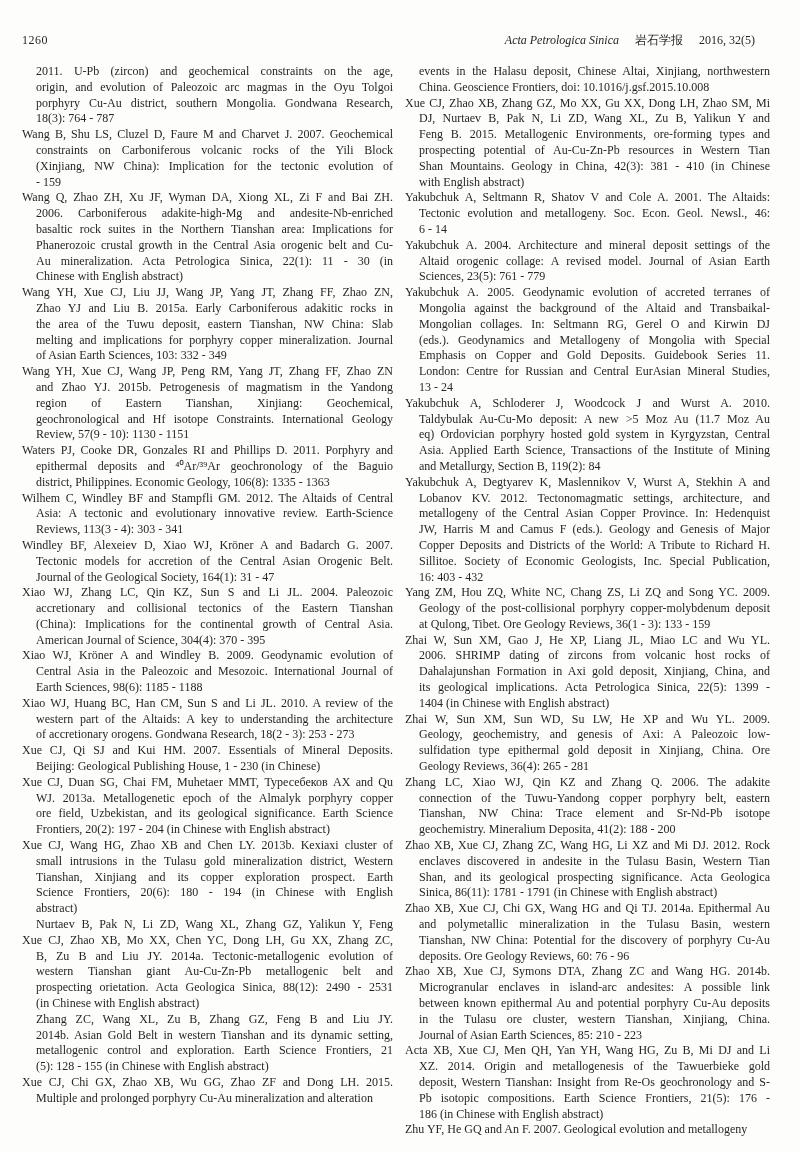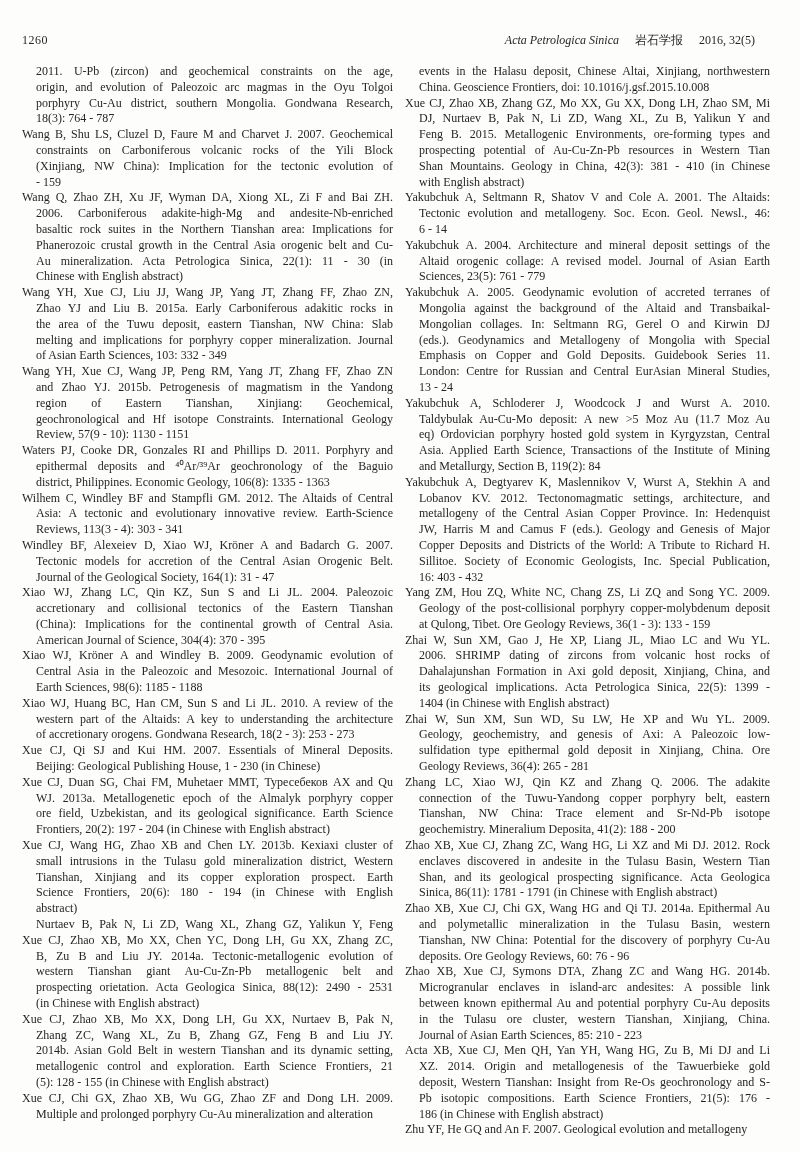--- a/index.html
+++ b/index.html
@@ -141,28 +141,27 @@
         </div>
         <div class="ref">
           <div class="ln ind j">Nurtaev B, Pak N, Li ZD, Wang XL, Zhang GZ, Yalikun Y, Feng</div>
           <div class="ln j">Xue CJ, Zhao XB, Mo XX, Chen YC, Dong LH, Gu XX, Zhang ZC,</div>
           <div class="ln ind j">B, Zu B and Liu JY. 2014a. Tectonic-metallogenic evolution of</div>
           <div class="ln ind j">western Tianshan giant Au-Cu-Zn-Pb metallogenic belt and</div>
           <div class="ln ind j">prospecting orietation. Acta Geologica Sinica, 88(12): 2490 - 2531</div>
           <div class="ln ind">(in Chinese with English abstract)</div>
         </div>
         <div class="ref">
-          <div class="ln j">Xue CJ, Zhao XB, Mo XX, Dong LH, Gu XX, Nurtaev B, Pak N,</div>
           <div class="ln ind j">Zhang ZC, Wang XL, Zu B, Zhang GZ, Feng B and Liu JY.</div>
           <div class="ln ind j">2014b. Asian Gold Belt in western Tianshan and its dynamic setting,</div>
           <div class="ln ind j">metallogenic control and exploration. Earth Science Frontiers, 21</div>
           <div class="ln ind">(5): 128 - 155 (in Chinese with English abstract)</div>
         </div>
         <div class="ref">
-          <div class="ln j">Xue CJ, Chi GX, Zhao XB, Wu GG, Zhao ZF and Dong LH. 2009.</div>
+          <div class="ln j">Xue CJ, Chi GX, Zhao XB, Wu GG, Zhao ZF and Dong LH. 2015.</div>
           <div class="ln ind">Multiple and prolonged porphyry Cu-Au mineralization and alteration</div>
         </div>
       </div>
     <div class="col col-right">
         <div class="ref">
           <div class="ln ind j">events in the Halasu deposit, Chinese Altai, Xinjiang, northwestern</div>
           <div class="ln ind">China. Geoscience Frontiers, doi: 10.1016/j.gsf.2015.10.008</div>
         </div>
         <div class="ref">
           <div class="ln j">Xue CJ, Zhao XB, Zhang GZ, Mo XX, Gu XX, Dong LH, Zhao SM, Mi</div>

